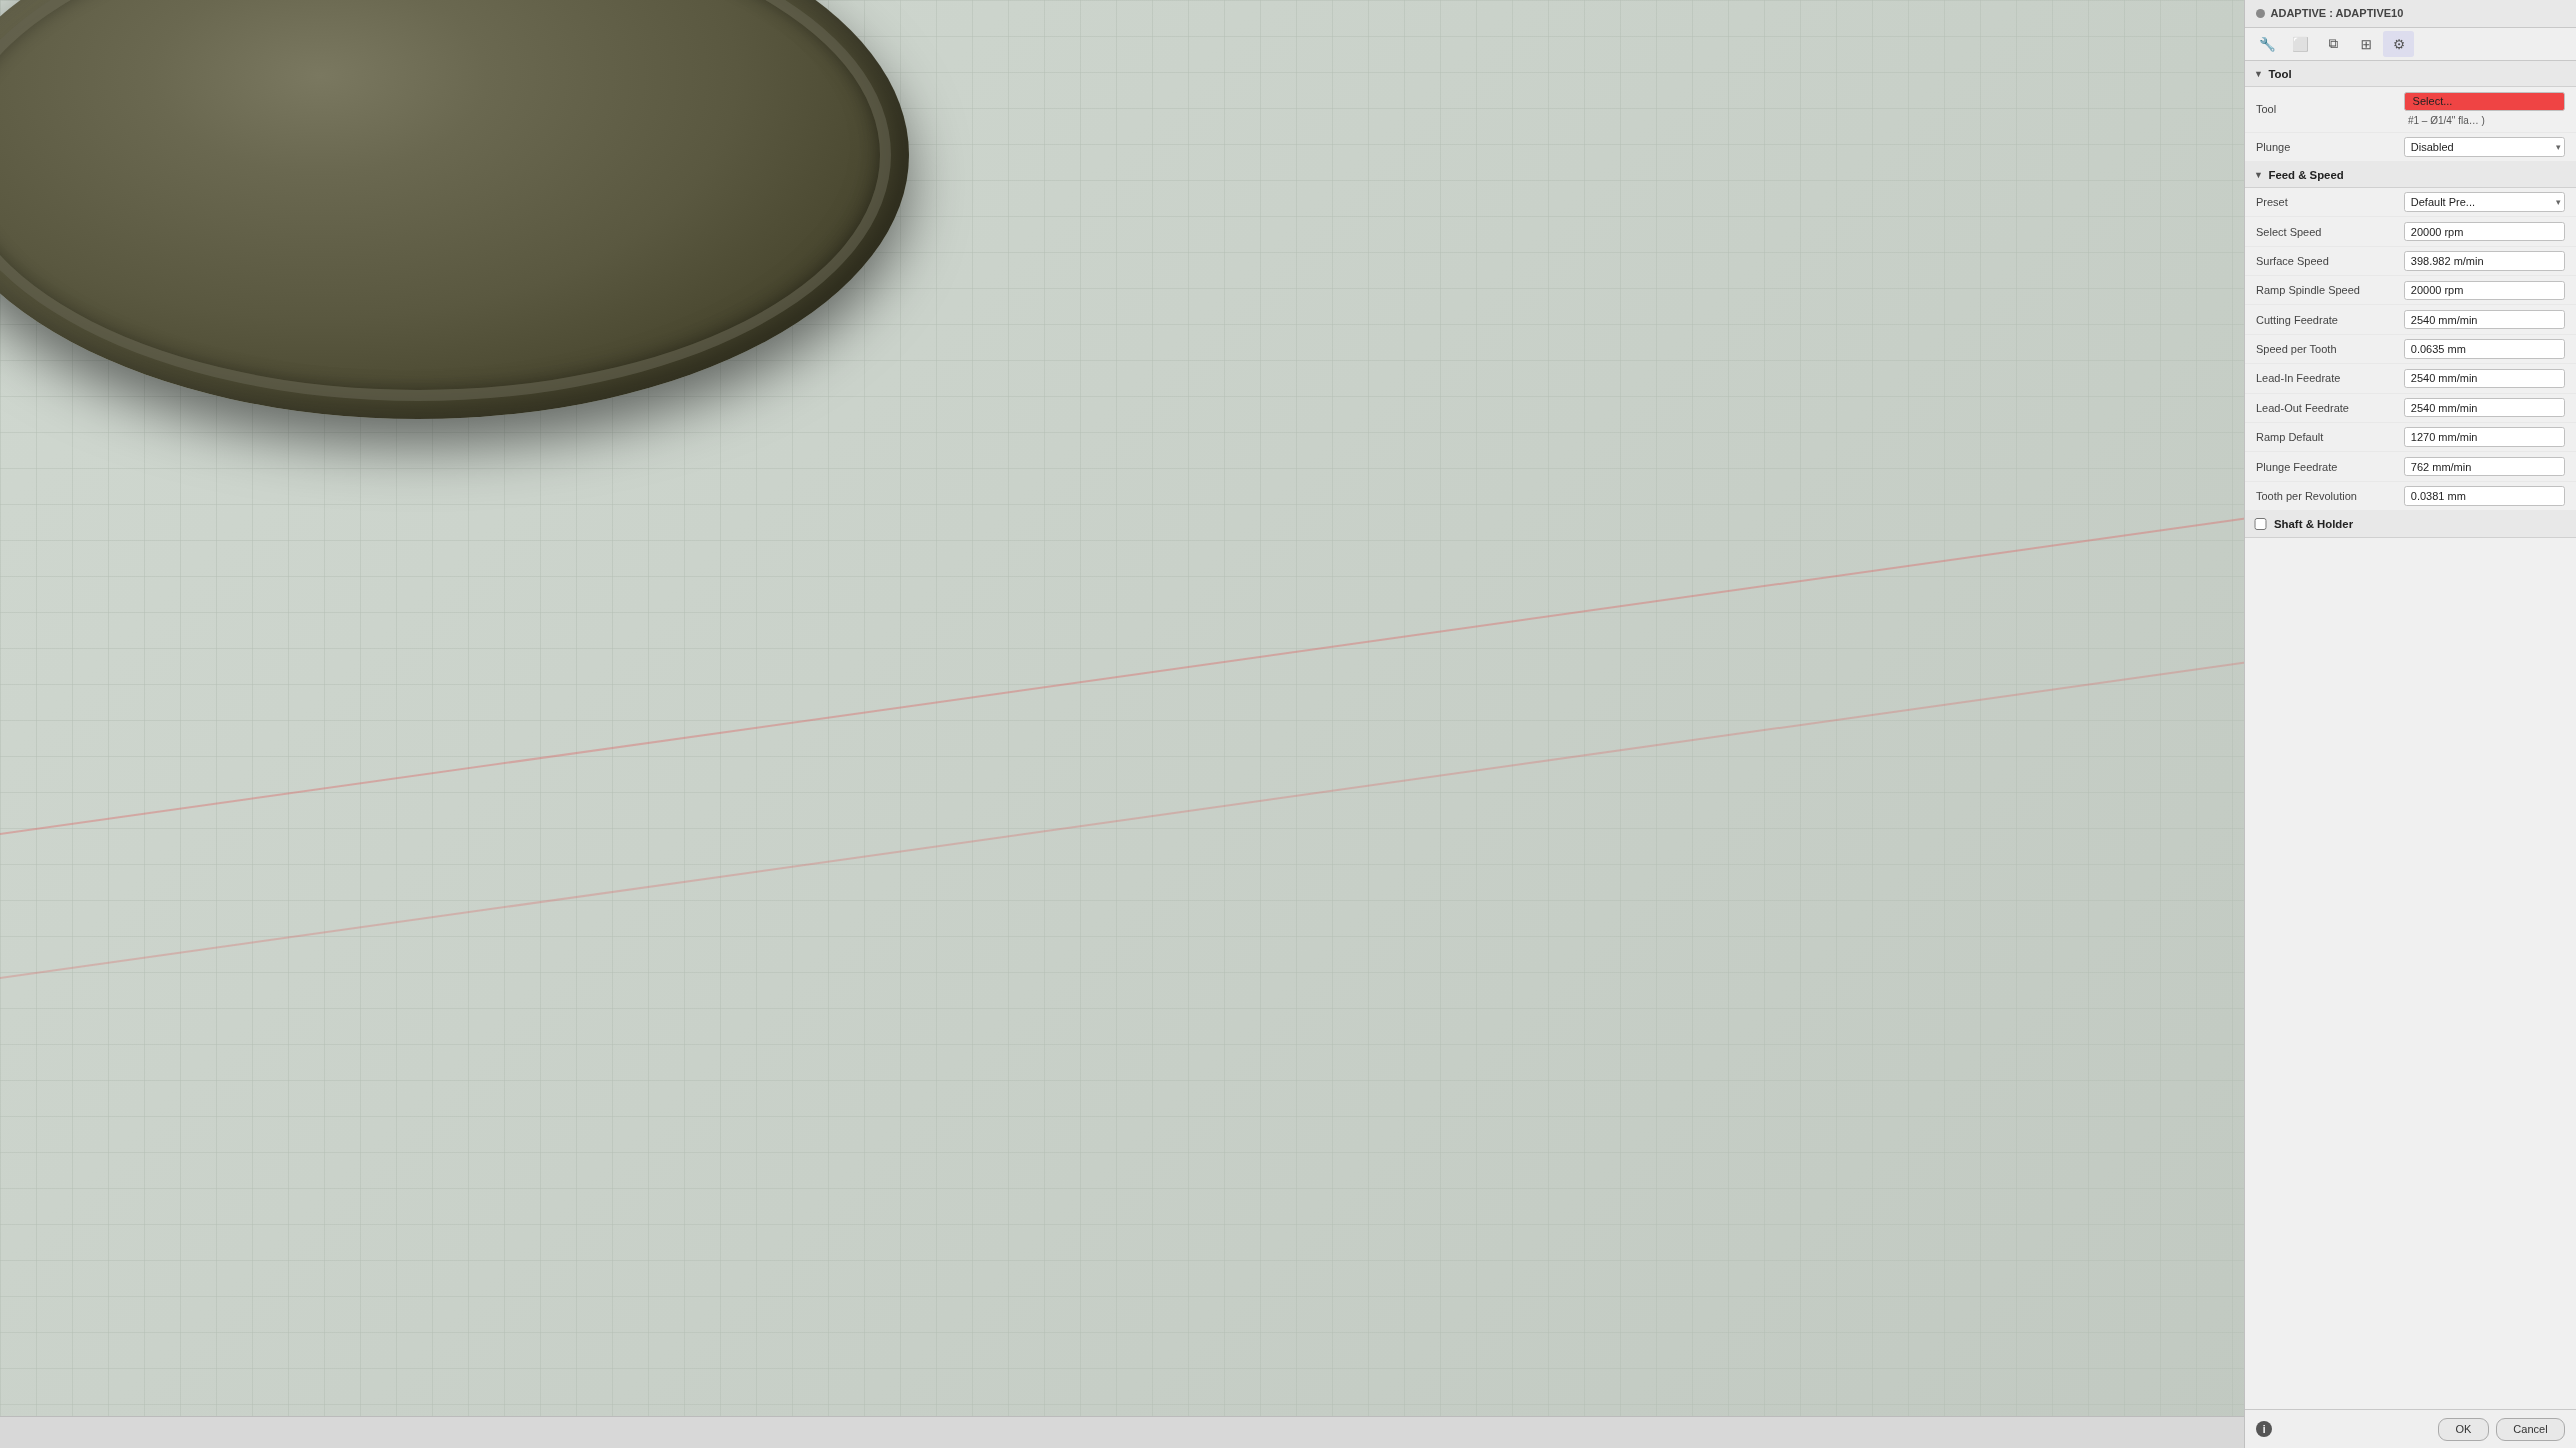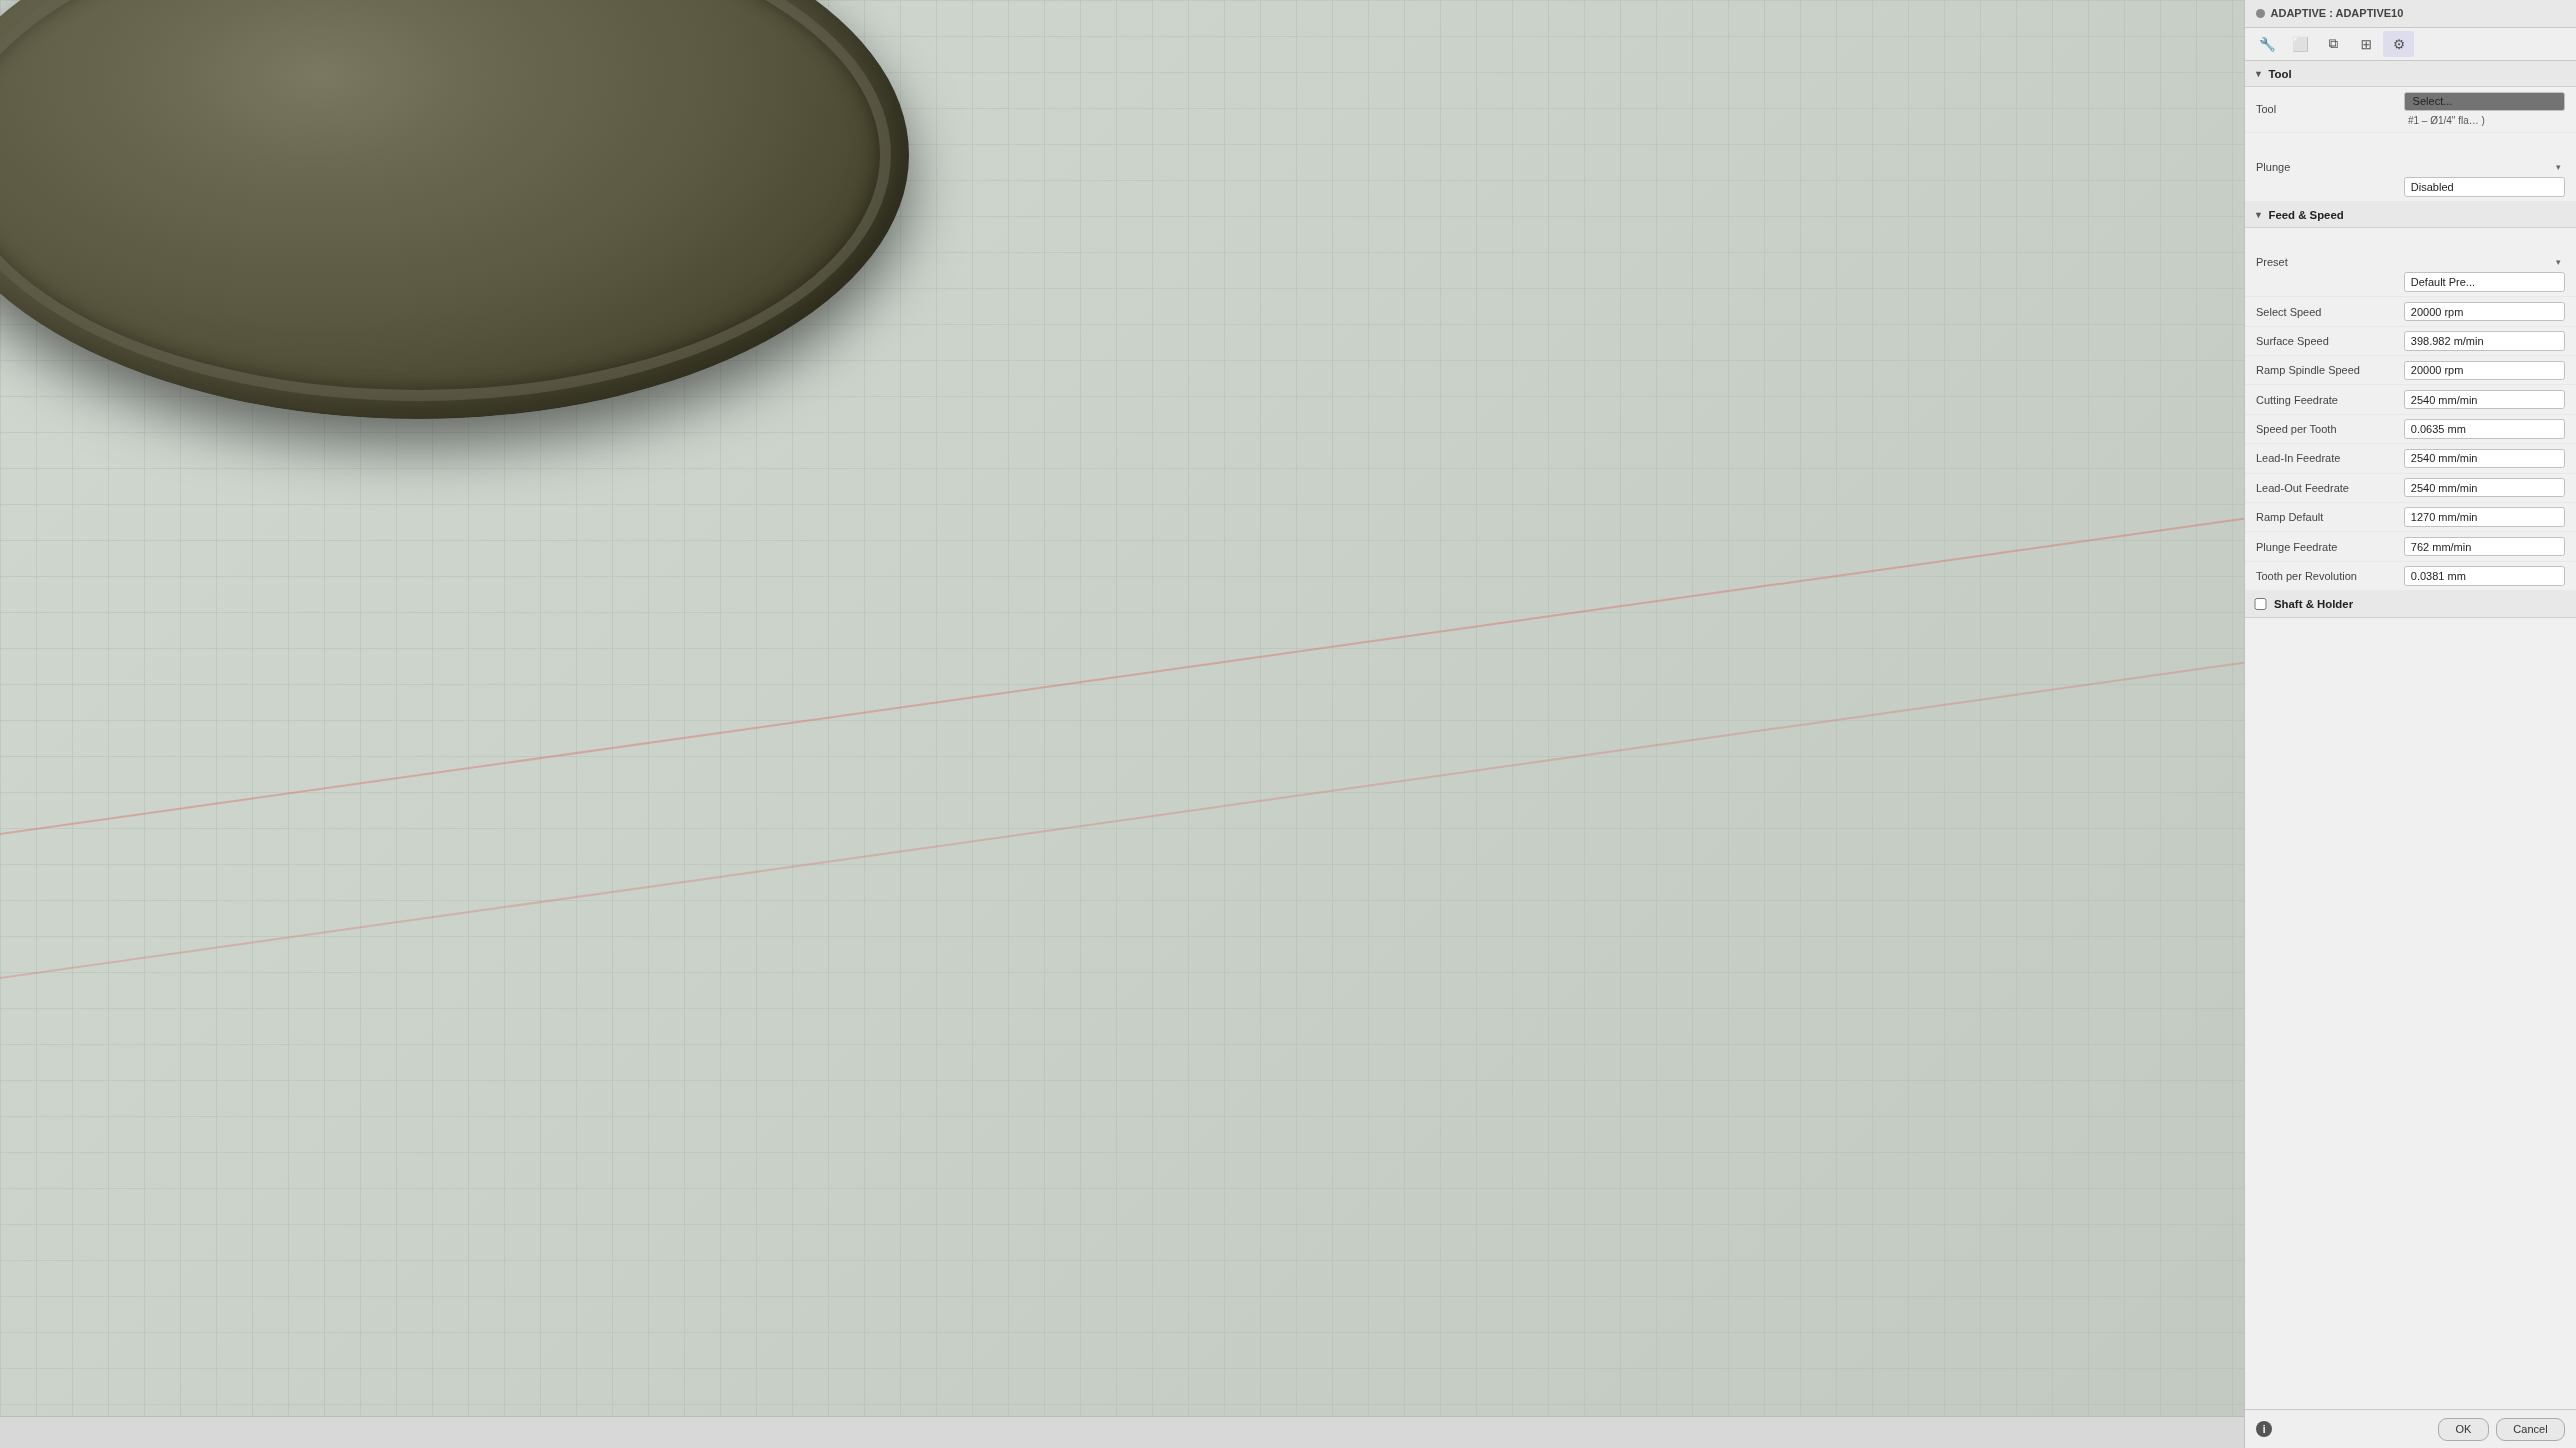--- a/index.html
+++ b/index.html
@@ -208,21 +208,20 @@
       border-radius: 2.7px;
       background: white;
       font-size: 11px;
       color: #222;
       outline: none;
       appearance: none;
       -webkit-appearance: none;
       cursor: pointer;
       padding-right: 18px;
       position: relative;
-      margin-top: 40px;
     }
     .select-wrapper {
       position: relative;
       width: 100%;
     }
     .select-wrapper::after {
       content: '▾';
       position: absolute;
       right: 4.5px;
       top: 50%;
@@ -236,21 +235,21 @@
     .tool-value-container {
       display: flex;
       flex-direction: column;
       gap: 1.8px;
       width: 100%;
     }
     .tool-select-btn {
       padding: 2.7px 7.3px;
       border: 0.9px solid #c0c0c0;
       border-radius: 2.7px;
-      background: #737373;
+      background: #ef4444;
       font-size: 11px;
       color: #222;
       cursor: pointer;
       text-align: left;
     }
     .tool-name-display {
       font-size: 10px;
       color: #555;
       padding: 1.8px 3.6px;
     }

